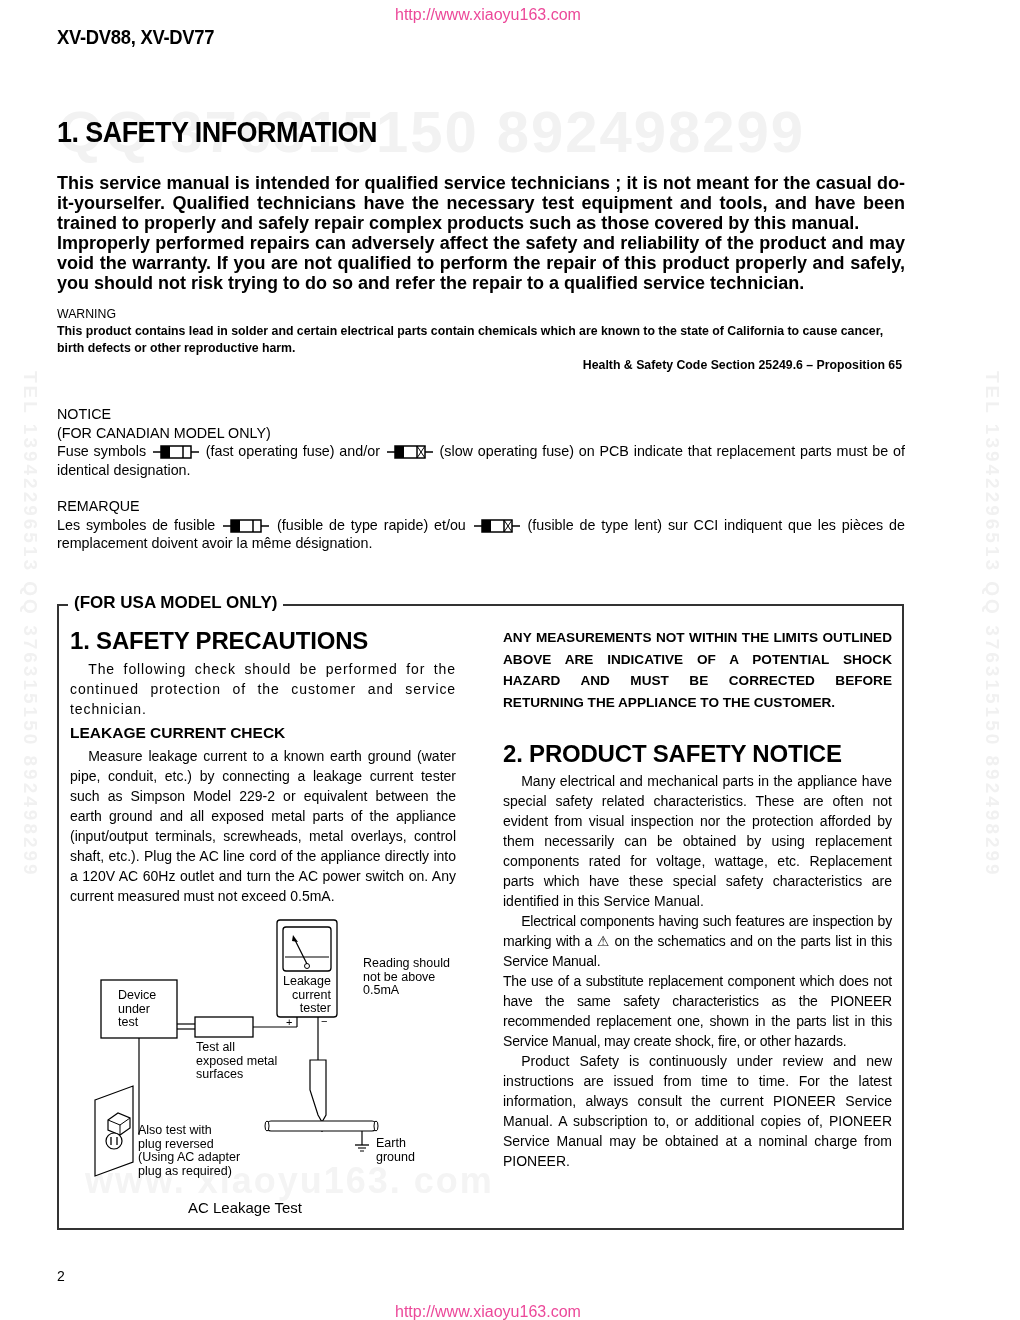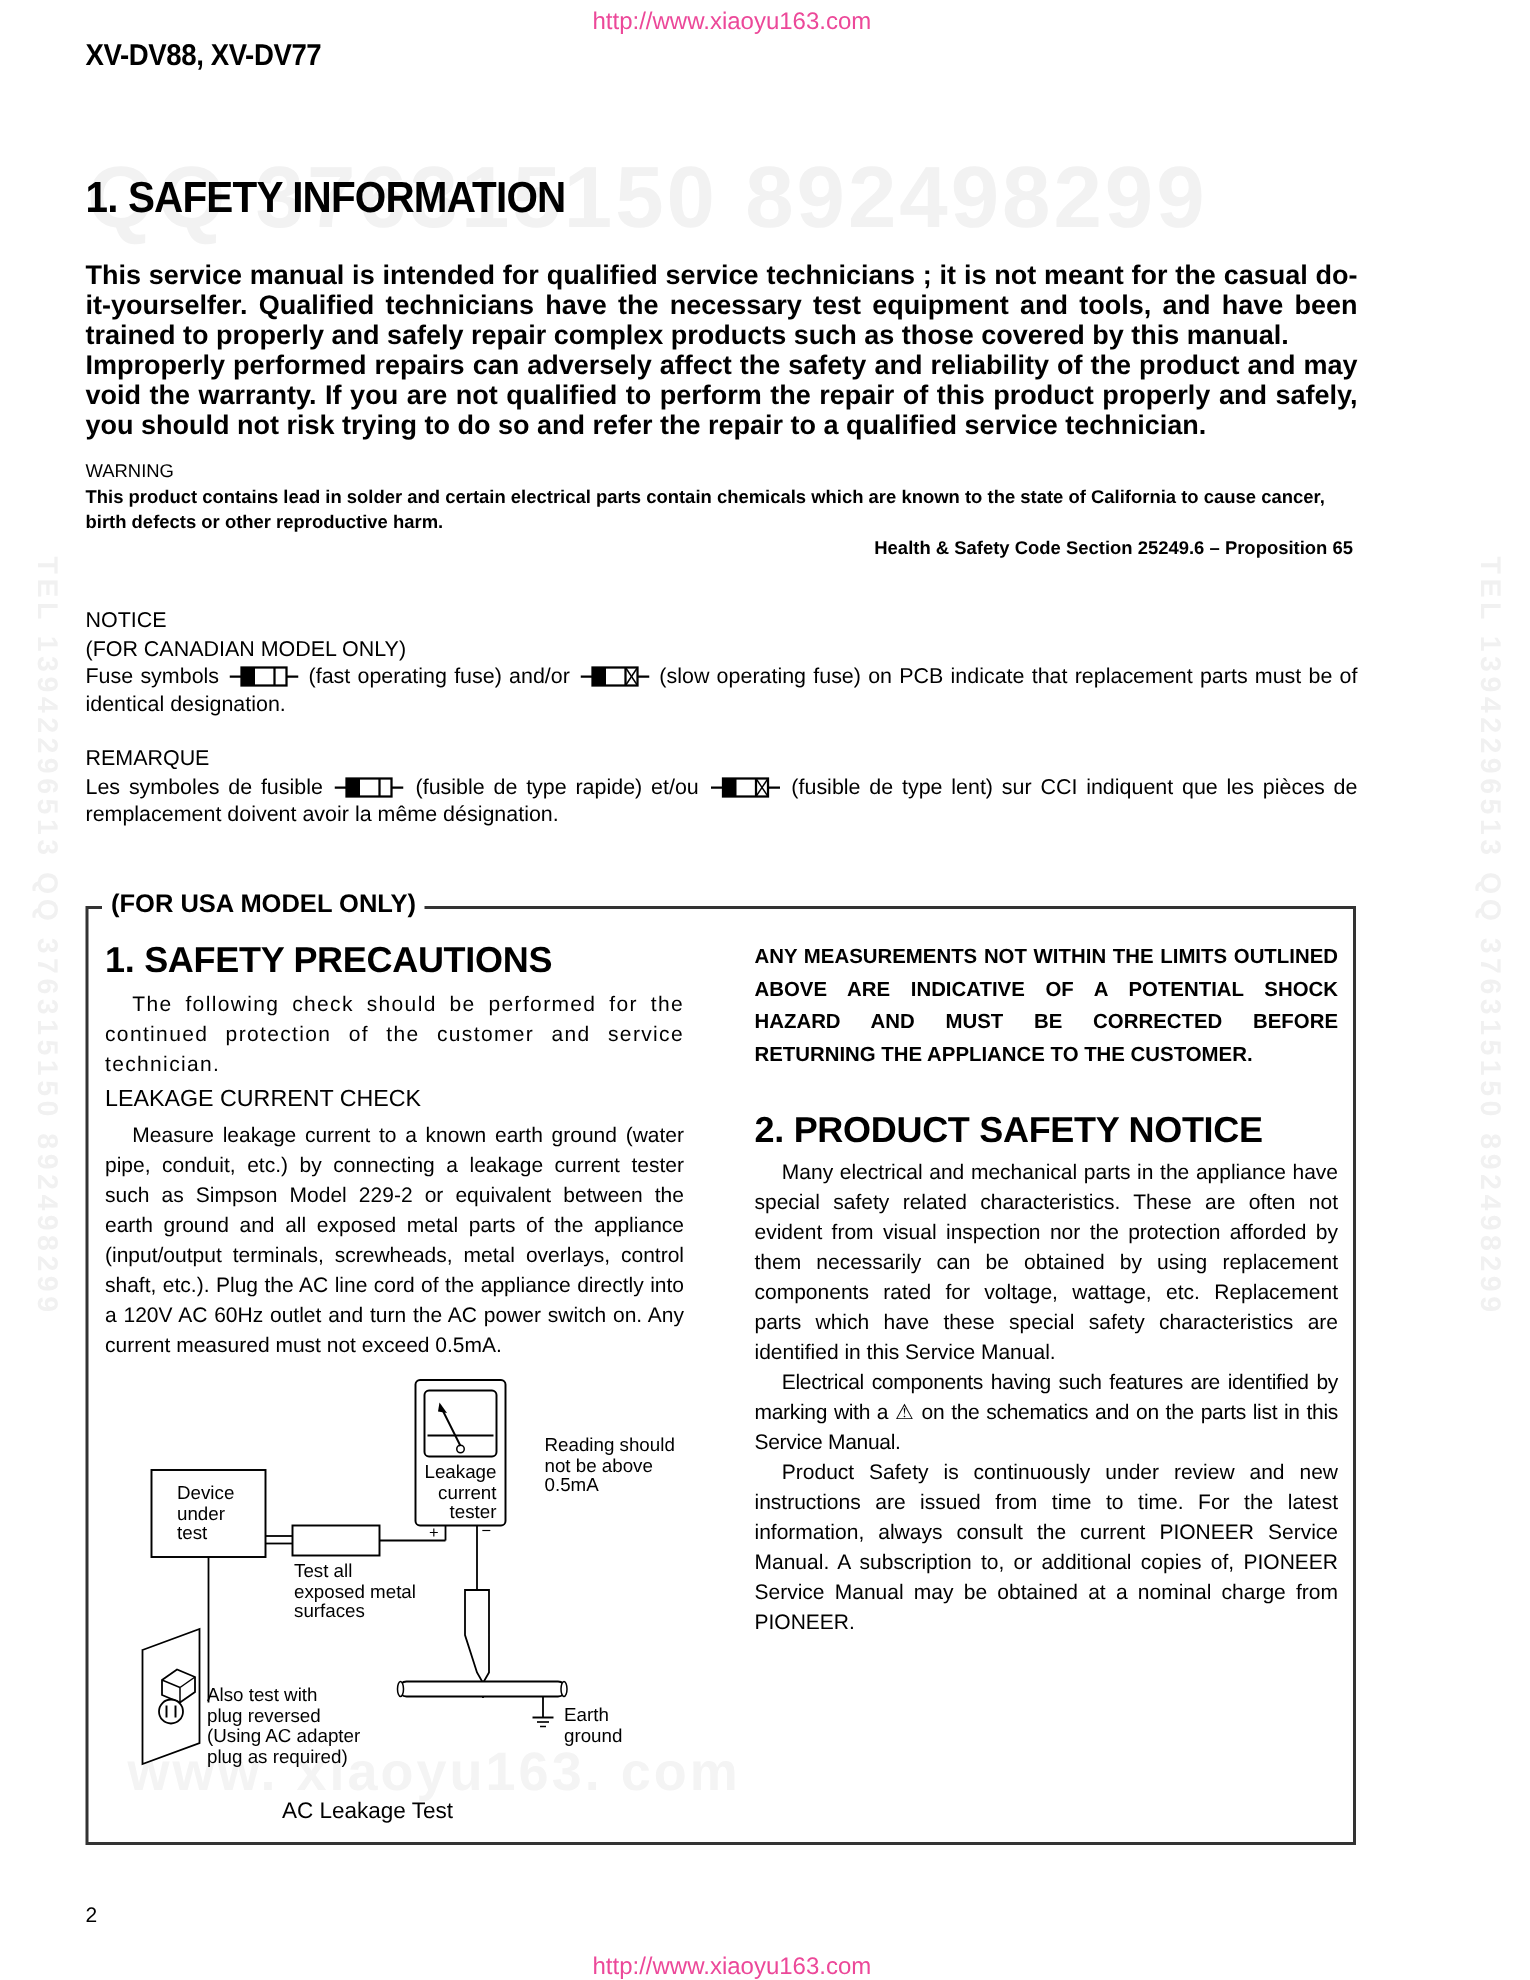--- a/index.html
+++ b/index.html
@@ -16,21 +16,21 @@
   .small.bold { font-weight: bold; }
   .notice { font-size: 14.3px; line-height: 18.5px; width: 848px; z-index: 1; }
   .fuse { display: inline-block; vertical-align: middle; width: 46px; height: 14px; margin: 0 2px; }
   .usa-box { border: 2px solid #333; z-index: 1; }
   .usa-label { font-weight: bold; font-size: 17px; background: #fff; padding: 0 6px; z-index: 2; }
   .h2 { font-weight: bold; font-size: 24px; letter-spacing: -0.2px; z-index: 2; }
   .body { font-size: 14px; line-height: 20px; text-align: justify; z-index: 2; }
   .body p { margin: 0; }
   .indent { text-indent: 1.3em; }
   .caps { font-weight: bold; font-size: 13.6px; line-height: 21.5px; text-align: justify; z-index: 2; }
-  .h3 { font-weight: normal; font-size: 15.5px; z-index: 2; }
+  .h3 { font-weight: bold; font-size: 15.5px; z-index: 2; }
   .dlabel { font-size: 12.5px; line-height: 13.5px; z-index: 3; white-space: pre-line; }
   .pageno { font-size: 14px; }
 </style>
 </head>
 <body>
 
 <div class="abs url" style="left:395px; top:6px;">http://www.xiaoyu163.com</div>
 <div class="abs wm-big" style="left:58px; top:98px;">QQ 376315150    892498299</div>
 <div class="abs wm-side" style="left:-250px; top:640px; transform: rotate(90deg); width:560px;">TEL 13942296513  QQ 376315150  892498299</div>
 <div class="abs wm-side" style="left:712px; top:640px; transform: rotate(90deg); width:560px;">TEL 13942296513  QQ 376315150  892498299</div>
@@ -173,17 +173,18 @@
 <div class="abs dlabel" style="left:376px; top:1137px;">Earth
 ground</div>
 <div class="abs dlabel" style="left:286px; top:1016px; font-size:11px;">+</div>
 <div class="abs dlabel" style="left:321px; top:1015px; font-size:11px;">−</div>
 <div class="abs" style="left:188px; top:1199px; font-size:15px; z-index:3;">AC Leakage Test</div>
 
 <div class="abs caps" style="left:503px; top:627px; width:389px;">ANY MEASUREMENTS NOT WITHIN THE LIMITS OUTLINED ABOVE ARE INDICATIVE OF A POTENTIAL SHOCK HAZARD AND MUST BE CORRECTED BEFORE RETURNING THE APPLIANCE TO THE CUSTOMER.</div>
 <div class="abs h2" style="left:503px; top:740px;">2. PRODUCT SAFETY NOTICE</div>
 <div class="abs body" style="left:503px; top:771px; width:389px;">
   <p class="indent">Many electrical and mechanical parts in the appliance have special safety related characteristics. These are often not evident from visual inspection nor the protection afforded by them necessarily can be obtained by using replacement components rated for voltage, wattage, etc. Replacement parts which have these special safety characteristics are identified in this Service Manual.</p>
-  <p class="indent" style="letter-spacing:-0.2px;">Electrical components having such features are identified by marking with a ⚠ on the schematics and on the parts list in this Service Manual.</p>
+  <p class="indent" style="letter-spacing:-0.2px;">Electrical components having such features are inspection by marking with a ⚠ on the schematics and on the parts list in this Service Manual.</p>
+  <p style="letter-spacing:-0.2px;">The use of a substitute replacement component which does not have the same safety characteristics as the PIONEER recommended replacement one, shown in the parts list in this Service Manual, may create shock, fire,  or other hazards.</p>
   <p class="indent">Product Safety is continuously under review and new instructions are issued from time to time. For the latest information, always consult the current PIONEER Service Manual. A subscription to, or additional copies of, PIONEER Service Manual may be obtained at a nominal charge from PIONEER.</p>
 </div>
 
 <div class="abs pageno" style="left:57px; top:1268px;">2</div>
 
 </body></html>

